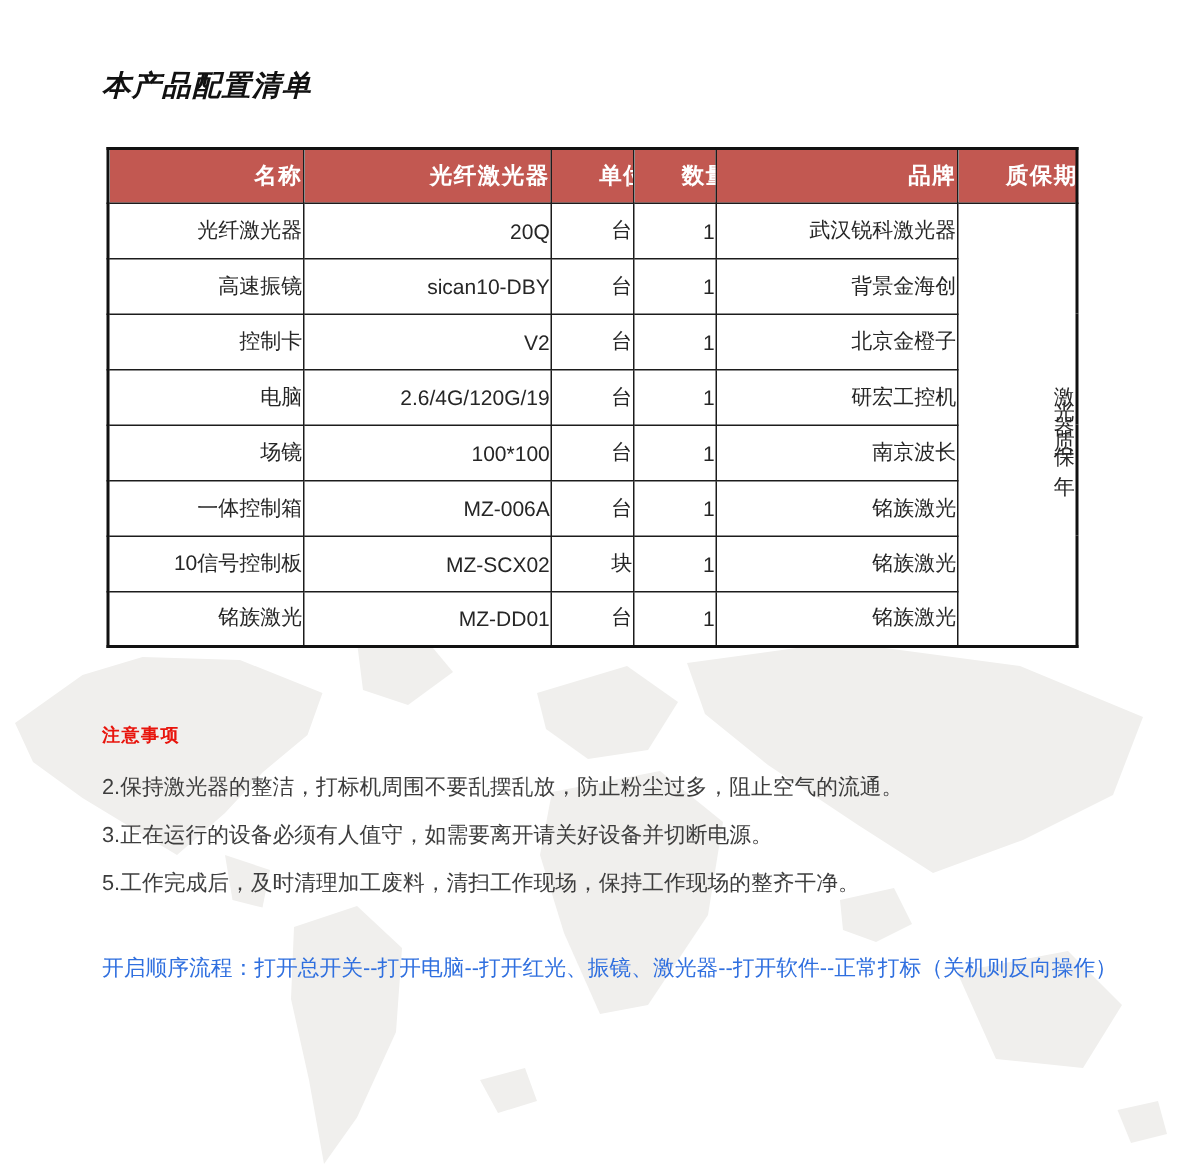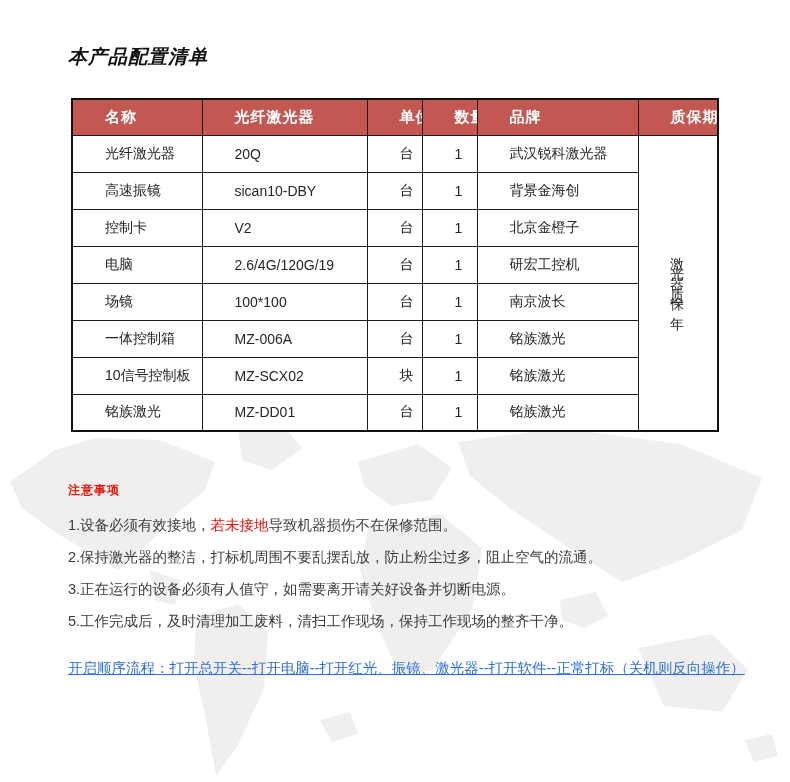--- a/index.html
+++ b/index.html
@@ -31,21 +31,21 @@
   table.config-table {
     margin: 28px 0 0 71px;
     width: 646px;
     border-collapse: collapse;
     table-layout: fixed;
     border: 2px solid #111111;
     background: #ffffff;
   }
   table.config-table th, table.config-table td {
     border: 1px solid #1c1c1c;
-    text-align: left;
+    text-align: right;
     vertical-align: middle;
     overflow: hidden;
     white-space: nowrap;
     padding-left: 32px;
   }
   table.config-table th {
     background: #c25851;
     color: #ffffff;
     font-size: 15px;
     font-weight: bold;
@@ -78,26 +78,25 @@
   .notes-list { margin-top: 10px; }
   .note-item {
     font-size: 14.5px;
     color: #3d3d3d;
     line-height: 32px;
     white-space: normal;
   }
   .note-highlight { color: #e8140c; }
 
   .sequence-line {
-    margin: 20px 0 0 68px;
+    margin: 30px 0 0 68px;
     width: 680px;
     font-size: 14.5px;
     color: #2f6fdf;
     line-height: 22px;
-    text-decoration: underline;
   }
 </style>
 </head>
 <body>
 
 <svg class="watermark" viewBox="0 0 790 362" xmlns="http://www.w3.org/2000/svg" aria-hidden="true">
   <g fill="#f0efed">
     <path d="M10,62 L55,30 L95,18 L160,20 L215,42 L205,70 L175,95 L150,122 L118,150 L88,132 L55,112 L22,88 Z"></path>
     <path d="M150,150 L180,160 L175,185 L155,180 Z"></path>
     <path d="M196,198 L238,184 L268,212 L264,268 L238,325 L216,356 L206,300 L194,246 Z"></path>
@@ -194,21 +193,20 @@
         <td>台</td>
         <td>1</td>
         <td>铭族激光</td>
       </tr>
     </tbody>
   </table>
 
   <div class="notes-section">
     <div class="notes-heading">注意事项</div>
     <div class="notes-list">
-      <div class="note-item"><span>1.设备必须有效接地，</span><span class="note-highlight">若未接地</span><span>导致机器损伤不在保修范围。</span></div>
       <div class="note-item">2.保持激光器的整洁，打标机周围不要乱摆乱放，防止粉尘过多，阻止空气的流通。</div>
       <div class="note-item">3.正在运行的设备必须有人值守，如需要离开请关好设备并切断电源。</div>
       <div class="note-item">5.工作完成后，及时清理加工废料，清扫工作现场，保持工作现场的整齐干净。</div>
     </div>
   </div>
 
   <div class="sequence-line">开启顺序流程：打开总开关--打开电脑--打开红光、振镜、激光器--打开软件--正常打标（关机则反向操作）</div>
 
 </div>
 

